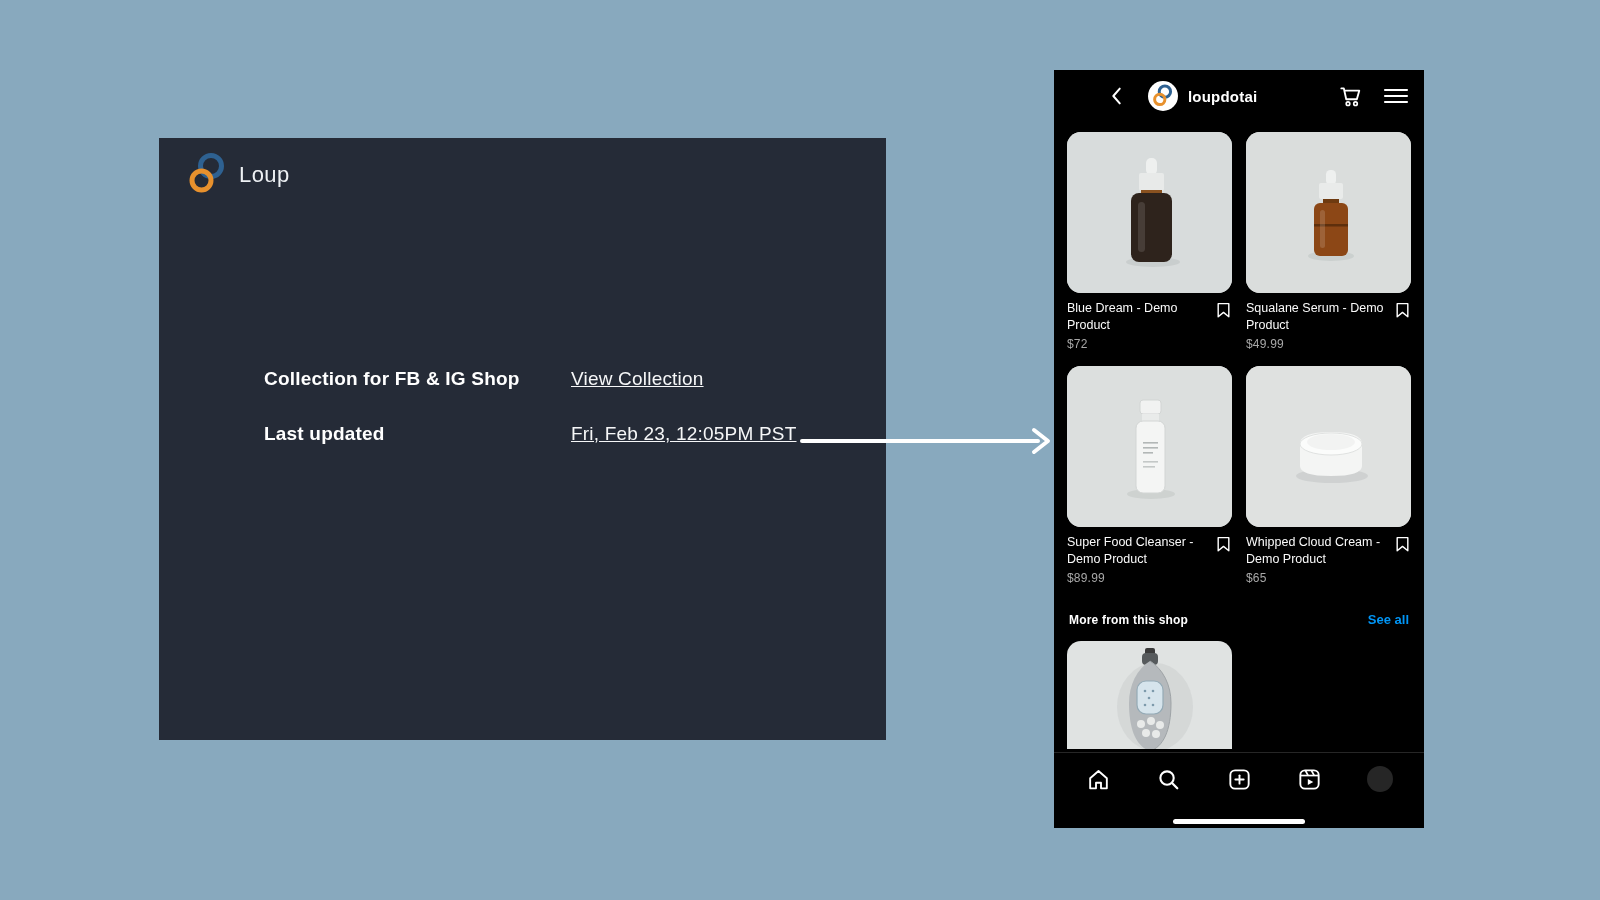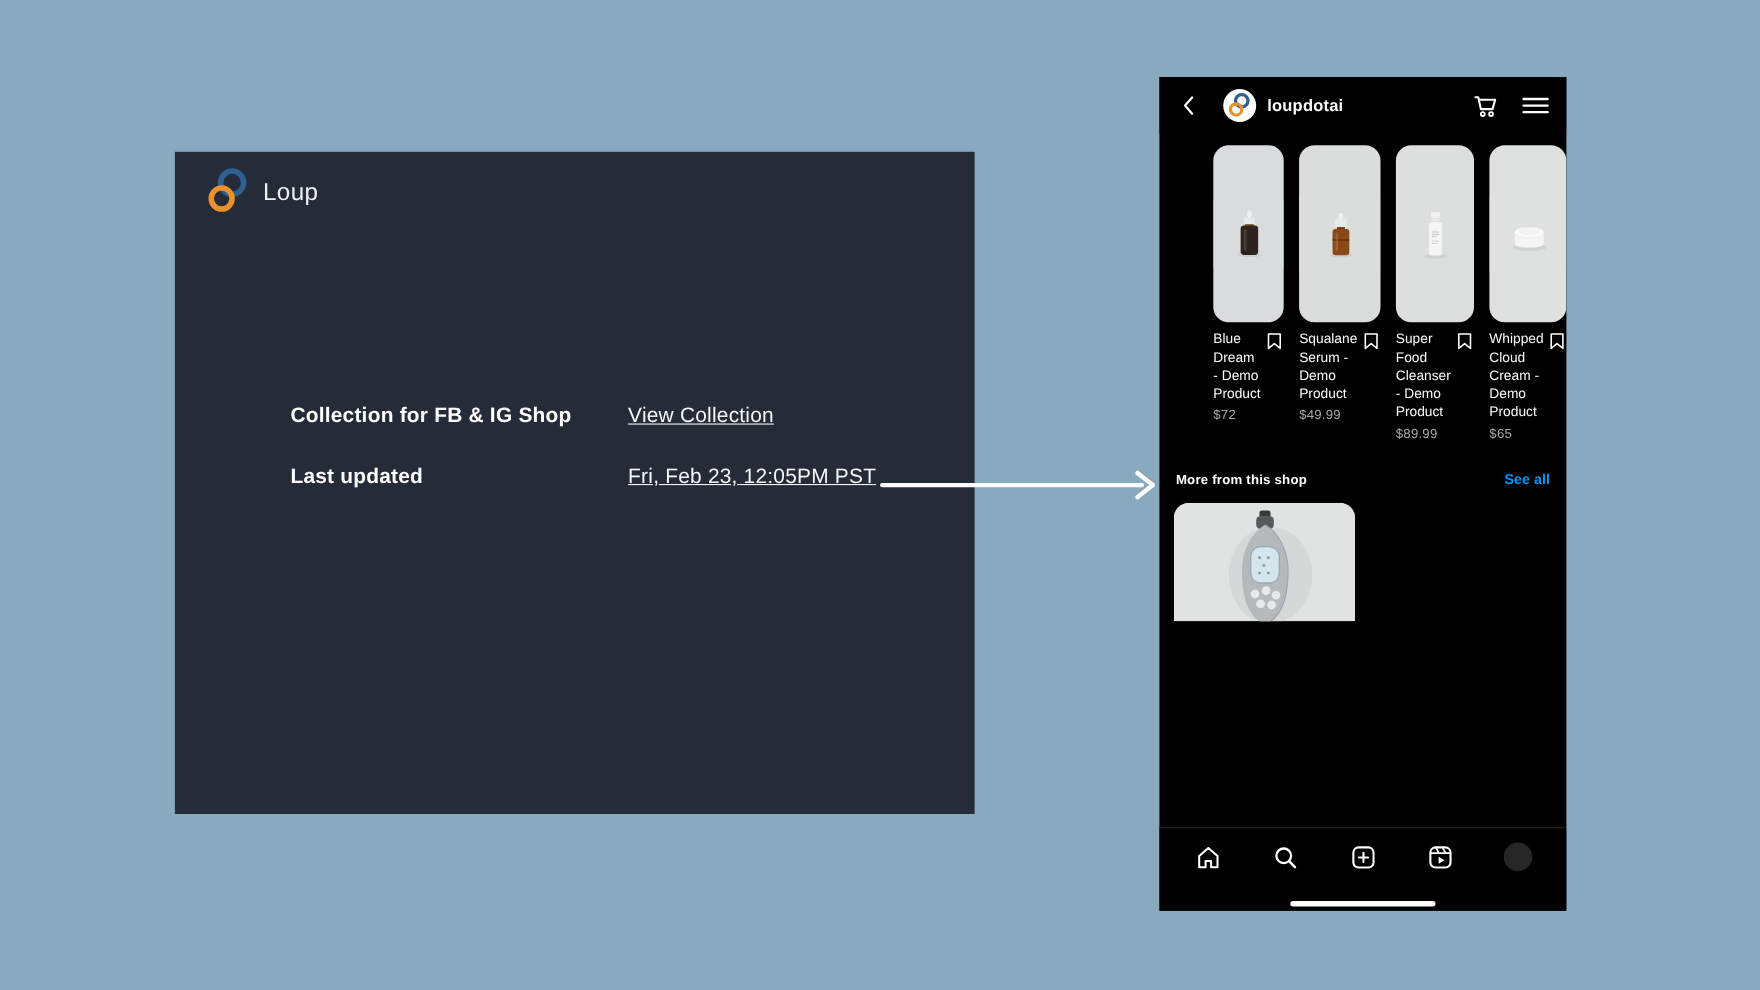--- a/index.html
+++ b/index.html
@@ -15,29 +15,29 @@
   .stats { position:absolute; left:105px; top:230px; }
   .stat-row { display:flex; align-items:center; margin-bottom:33px; }
   .stat-label { width:307px; color:#ffffff; font-size:19px; font-weight:700; letter-spacing:.2px; }
   .stat-value { color:#f6f7f8; font-size:19px; font-weight:400; letter-spacing:.2px;text-decoration:underline; }
 
   
   .arrow-wrap { position:absolute; left:796px; top:425px; width:262px; height:32px; }
 
   
   .phone { position:absolute; left:1054px; top:70px; width:370px; height:758px; background:#000; overflow:hidden; color:#fff; }
-  .ig-header { position:relative; z-index:2; height:52px; background:#000; display:flex; align-items:center; padding:17px 14px; }
+  .ig-header { position:relative; z-index:2; height:52px; background:#000; display:flex; align-items:center; padding:17px 14px;margin-left:36px; }
   .back-btn { width:26px; height:26px; display:flex; align-items:center; justify-content:center; }
   .ig-avatar { width:30px; height:30px; border-radius:50%; background:#fff; margin-left:18px; display:flex; align-items:center; justify-content:center; }
   .ig-username { margin-left:10px; font-size:15px; font-weight:700; letter-spacing:.2px; }
   .ig-header .spacer { flex:1; }
   .icon-btn { width:28px; height:28px; display:flex; align-items:center; justify-content:center; }
   .menu-btn { margin-left:18px; }
 
-  .grid { display:grid; grid-template-columns:1fr 1fr 1fr 1fr; column-gap:14px; row-gap:15px; padding:10px 13px 0;margin-left:36px; }
+  .grid { display:grid; grid-template-columns:1fr 1fr; column-gap:14px; row-gap:15px; padding:10px 13px 0; }
   .tile { height:161px; border-radius:14px; overflow:hidden; }
   .tile svg { display:block; width:100%; height:100%; }
   .caption { display:flex; align-items:flex-start; margin-top:7px; }
   .p-name { flex:1; font-size:12.5px; line-height:1.32; color:#fafafa; padding-right:4px; }
   .save-btn { width:17px; height:18px; flex:none; margin-top:1px; }
   .p-price { font-size:12px; color:#a8a8a8; margin-top:4px; letter-spacing:.2px; }
 
   .more-head { display:flex; justify-content:space-between; align-items:baseline; margin:27px 15px 14px; }
   .more-title { font-size:12px; font-weight:700; letter-spacing:.2px; }
   .see-all { font-size:13px; font-weight:600; color:#0095f6; }

